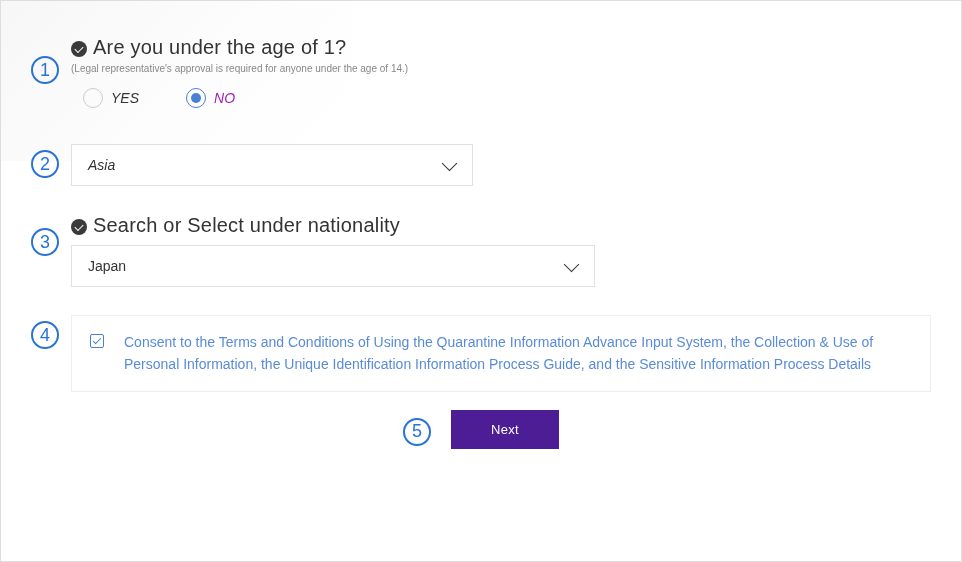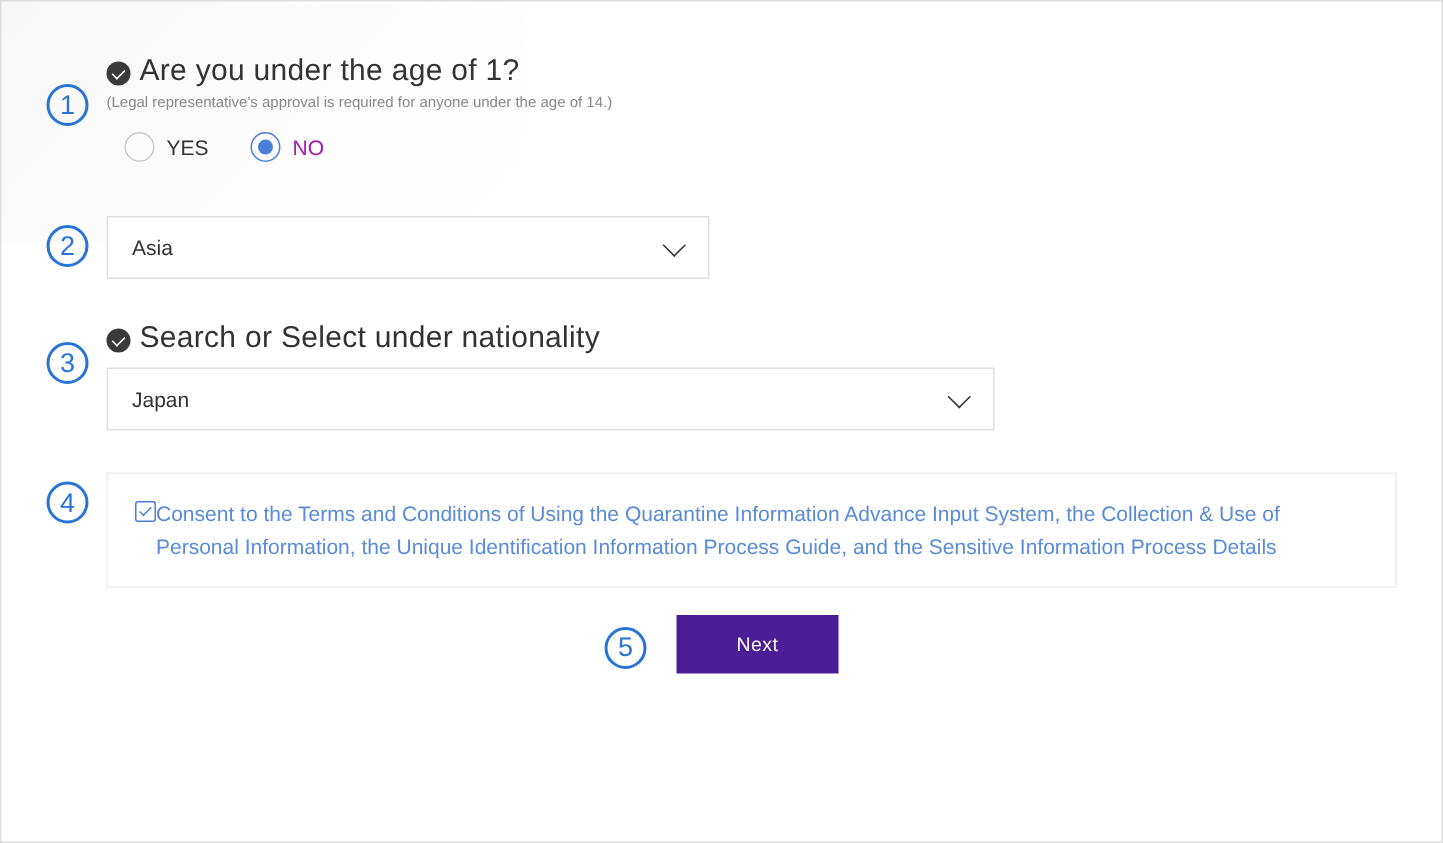--- a/index.html
+++ b/index.html
@@ -99,23 +99,24 @@
       letter-spacing: 0.2px;
     }
     .question-sub {
       font-size: 10px;
       color: #888;
       font-weight: 300;
       margin-bottom: 14px;
     }
     .radio-group {
       display: flex;
-      gap: 28px;
+      gap: 47px;
       margin-left: 12px;
       margin-top: 14px;
+      font-style: italic;
     }
     .radio-item {
       display: flex;
       align-items: center;
       gap: 8px;
     }
     .radio-outer {
       width: 20px;
       height: 20px;
       border: 1.5px solid #ccc;
@@ -145,23 +146,24 @@
       padding: 12px 16px;
       display: flex;
       align-items: center;
       justify-content: space-between;
       background: #fff;
       margin-top: 8px;
       cursor: pointer;
     }
     .select-box.narrow {
       width: 402px;
+      font-style: italic;
     }
     .select-box.wide {
-      width: 592px;
+      width: 524px;
     }
     .select-value {
       font-size: 14px;
       color: #333;
     }
     .chevron-down {
       width: 12px;
       height: 7px;
     }
     .chevron-down::after {
@@ -172,21 +174,21 @@
       border-right: 1.5px solid #333;
       border-bottom: 1.5px solid #333;
       transform: rotate(45deg);
       margin-top: -4px;
     }
     .consent-box {
       border: 1px solid #eee;
       padding: 16px 18px;
       display: flex;
       align-items: flex-start;
-      gap: 0;
+      gap: 20px;
       width: 868px;
     }
     .checkbox {
       width: 14px;
       height: 14px;
       border: 1px solid #4a7fd6;
       border-radius: 2px;
       display: flex;
       align-items: center;
       justify-content: center;

